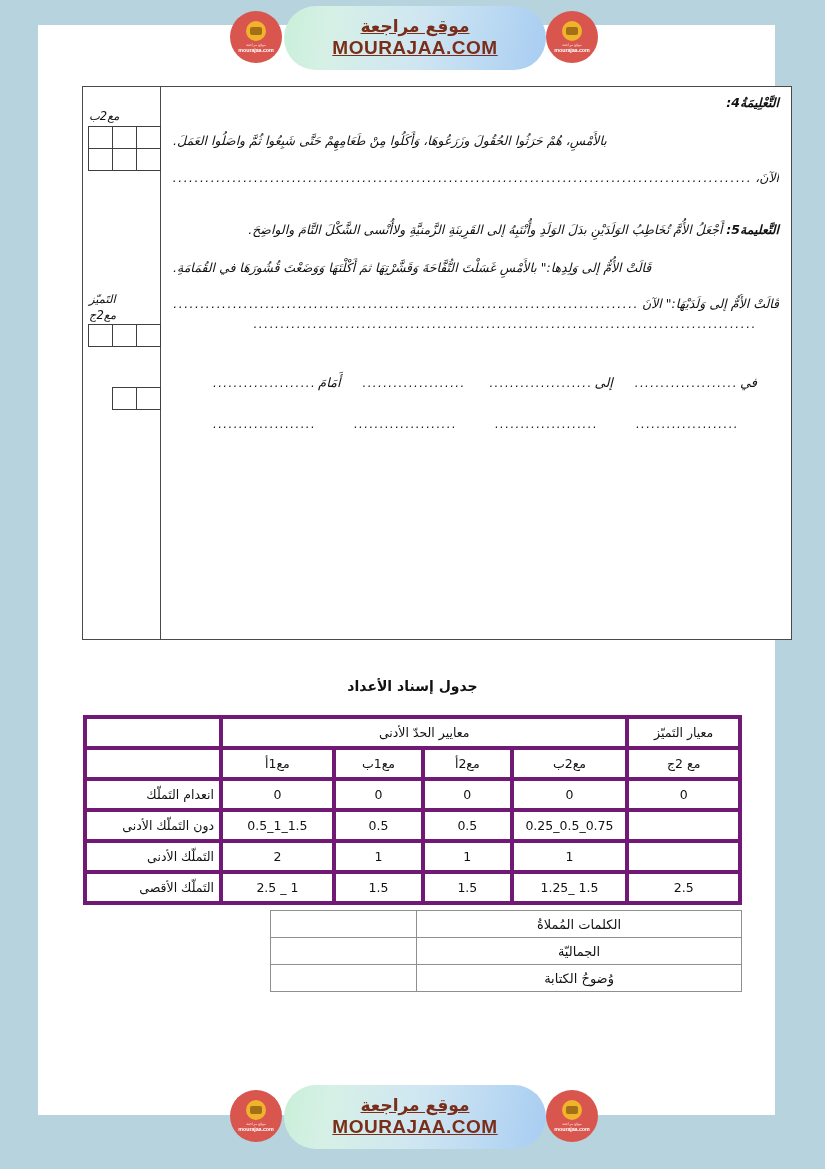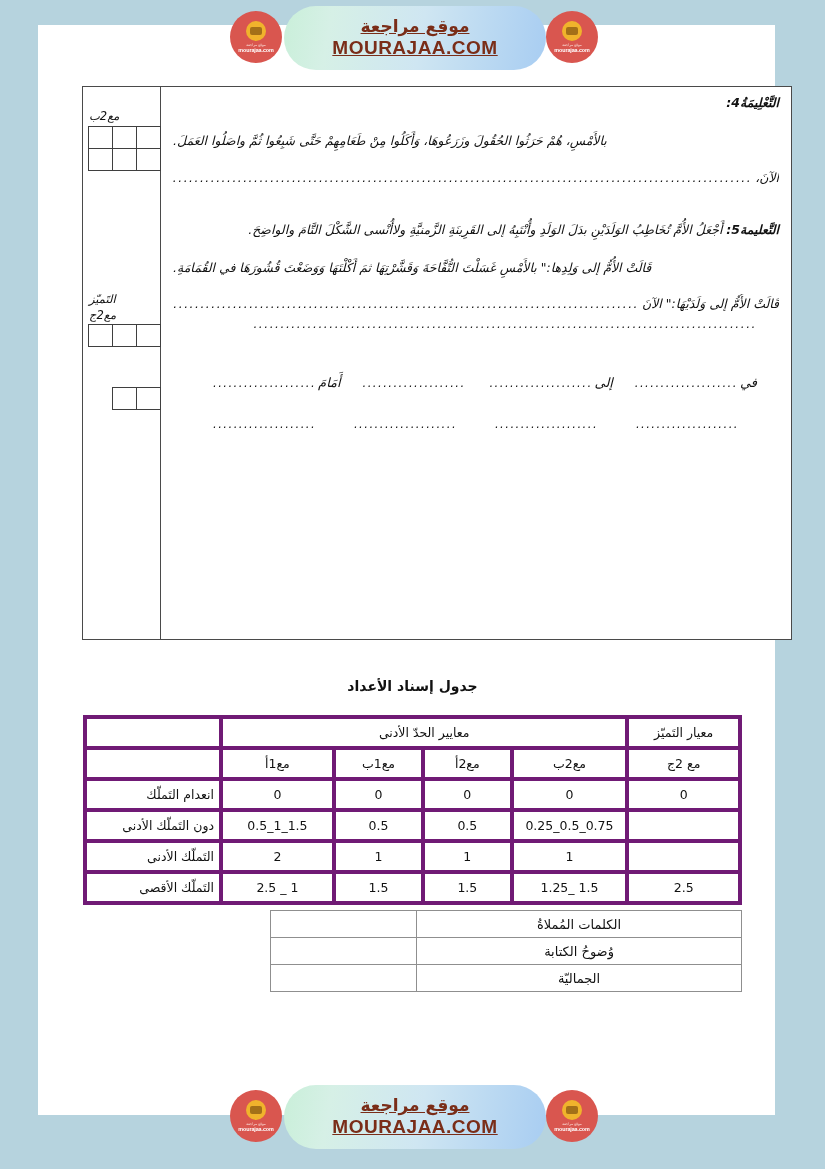--- a/index.html
+++ b/index.html
@@ -516,25 +516,25 @@
   </tbody>
 </table>
 
 <table class="criteria">
   <tbody>
     <tr>
       <td class="c-label">الكلمات المُملاةُ</td>
       <td class="c-blank"></td>
     </tr>
     <tr>
+      <td class="c-label">الجماليّة</td>
+      <td class="c-blank"></td>
+    </tr>
+    <tr>
       <td class="c-label">وُضوحُ الكتابة</td>
-      <td class="c-blank"></td>
-    </tr>
-    <tr>
-      <td class="c-label">الجماليّة</td>
       <td class="c-blank"></td>
     </tr>
   </tbody>
 </table>
 
 <div class="watermark bottom">
   <div class="wm-pill"></div>
   <div class="wm-logo left">
     <div class="wm-logo-badge"></div>
     <div class="wm-logo-t1">موقع مراجعة</div>

